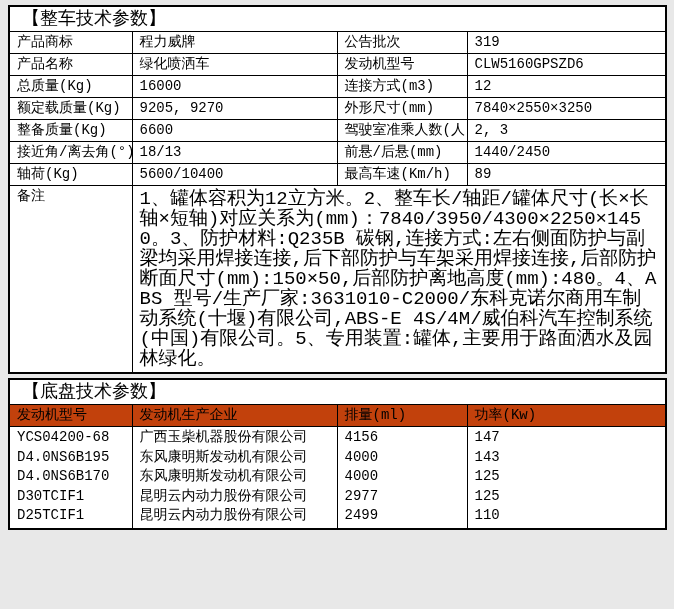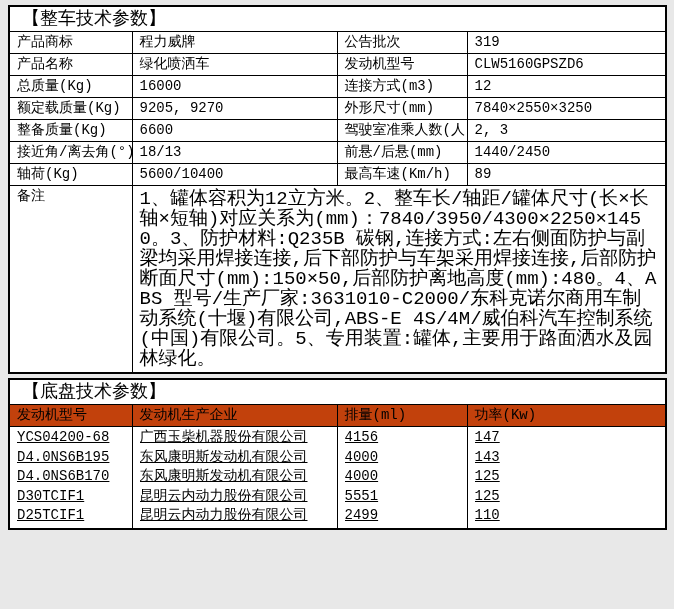--- a/index.html
+++ b/index.html
@@ -45,21 +45,20 @@
   tr.engine-head td{background:#c2410c;}
   tr.engine-body td{
     vertical-align:top;
     height:auto;
     padding:1px 7px 2px 7px;
   }
   tr.engine-body .cell-line{
     height:19.5px;
     line-height:19.5px;
     overflow:hidden;
-    text-decoration:underline;
   }
 </style>
 </head>
 <body>
 
 <div class="page">
 
   <table>
     <colgroup>
         <col style="width:123px">
@@ -151,21 +150,21 @@
         <div class="cell-line">广西玉柴机器股份有限公司</div>
         <div class="cell-line">东风康明斯发动机有限公司</div>
         <div class="cell-line">东风康明斯发动机有限公司</div>
         <div class="cell-line">昆明云内动力股份有限公司</div>
         <div class="cell-line">昆明云内动力股份有限公司</div>
       </td>
       <td>
         <div class="cell-line">4156</div>
         <div class="cell-line">4000</div>
         <div class="cell-line">4000</div>
-        <div class="cell-line">5551</div>
+        <div class="cell-line">2977</div>
         <div class="cell-line">2499</div>
       </td>
       <td>
         <div class="cell-line">147</div>
         <div class="cell-line">143</div>
         <div class="cell-line">125</div>
         <div class="cell-line">125</div>
         <div class="cell-line">110</div>
       </td>
     </tr>

